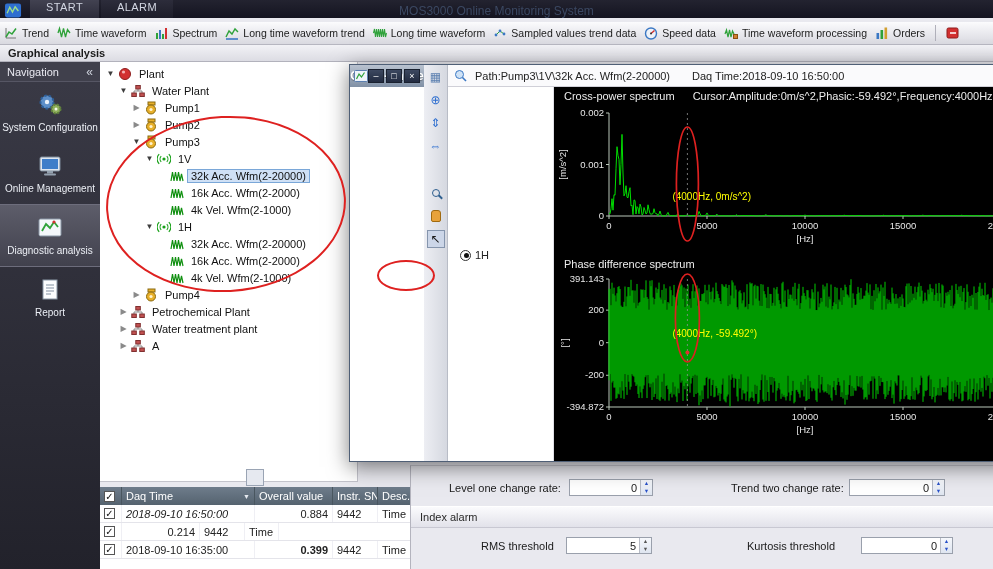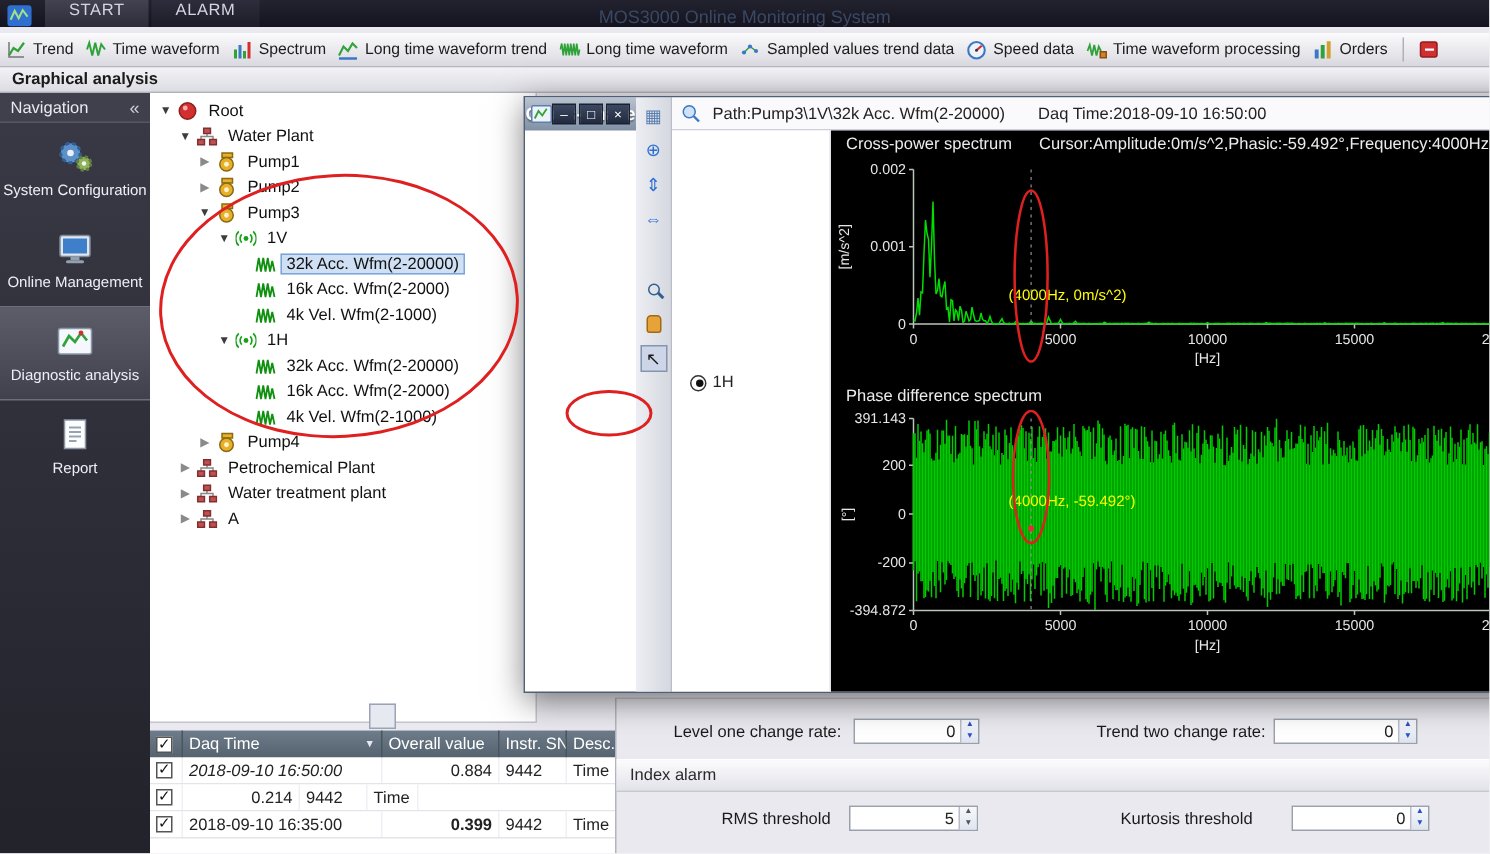--- a/index.html
+++ b/index.html
@@ -277,21 +277,21 @@
   <div id="tree-panel">
     <div id="tree-rows">
         <div class="tree-row" style="padding-left: 6px;">
           <span class="exp">▼</span>
           <span class="t-icon">
             <svg viewBox="0 0 14 14" width="14" height="14">
               <circle cx="7" cy="7" r="5.5" fill="#d23030" stroke="#8e1d1d"></circle>
               <circle cx="5.5" cy="5" r="1.6" fill="#f3b0b0"></circle>
             </svg>
           </span>
-          <span class="lbl">Root</span>
+          <span class="lbl">Plant</span>
         </div>
         <div class="tree-row" style="padding-left: 19px;">
           <span class="exp">▼</span>
           <span class="t-icon">
             <svg viewBox="0 0 14 14" width="14" height="14">
               <path d="M7 5v2M3 9V7h8v2" fill="none" stroke="#888"></path>
               <rect x="4.8" y="1.5" width="4.5" height="3.5" fill="#c05050" stroke="#803030"></rect>
               <rect x="0.8" y="9" width="4.5" height="3.5" fill="#c05050" stroke="#803030"></rect>
               <rect x="8.8" y="9" width="4.5" height="3.5" fill="#c05050" stroke="#803030"></rect>
             </svg>

